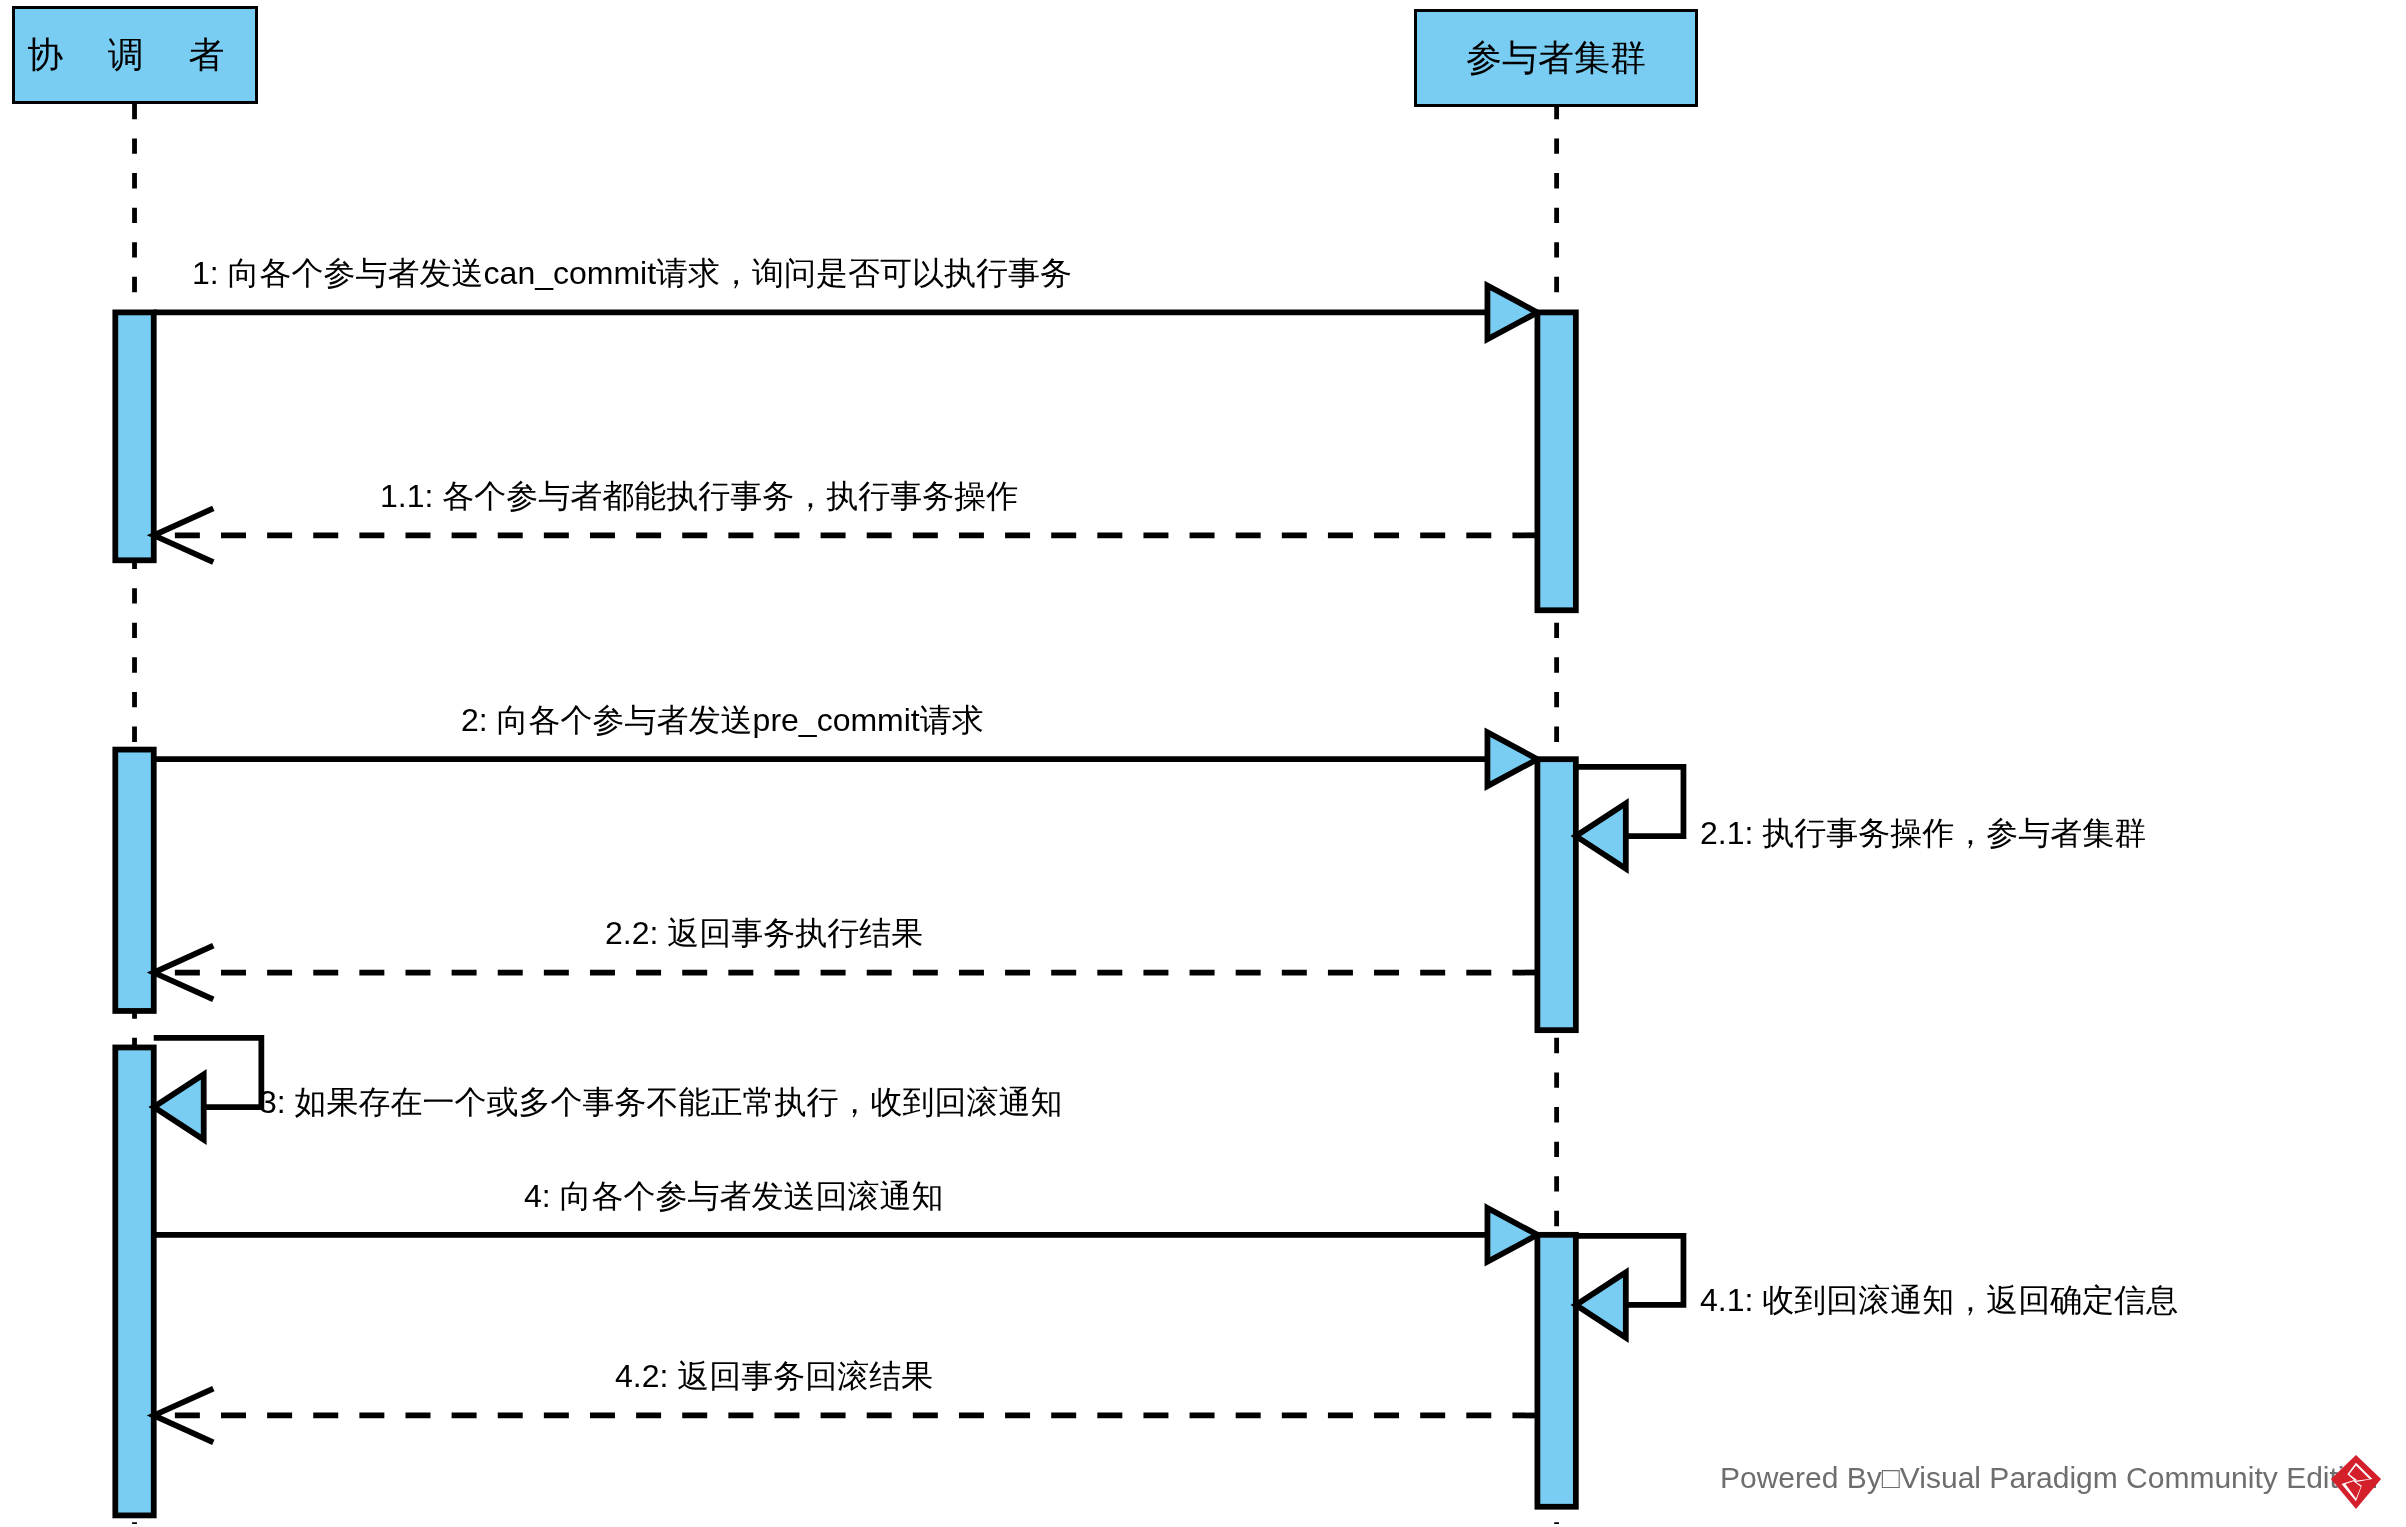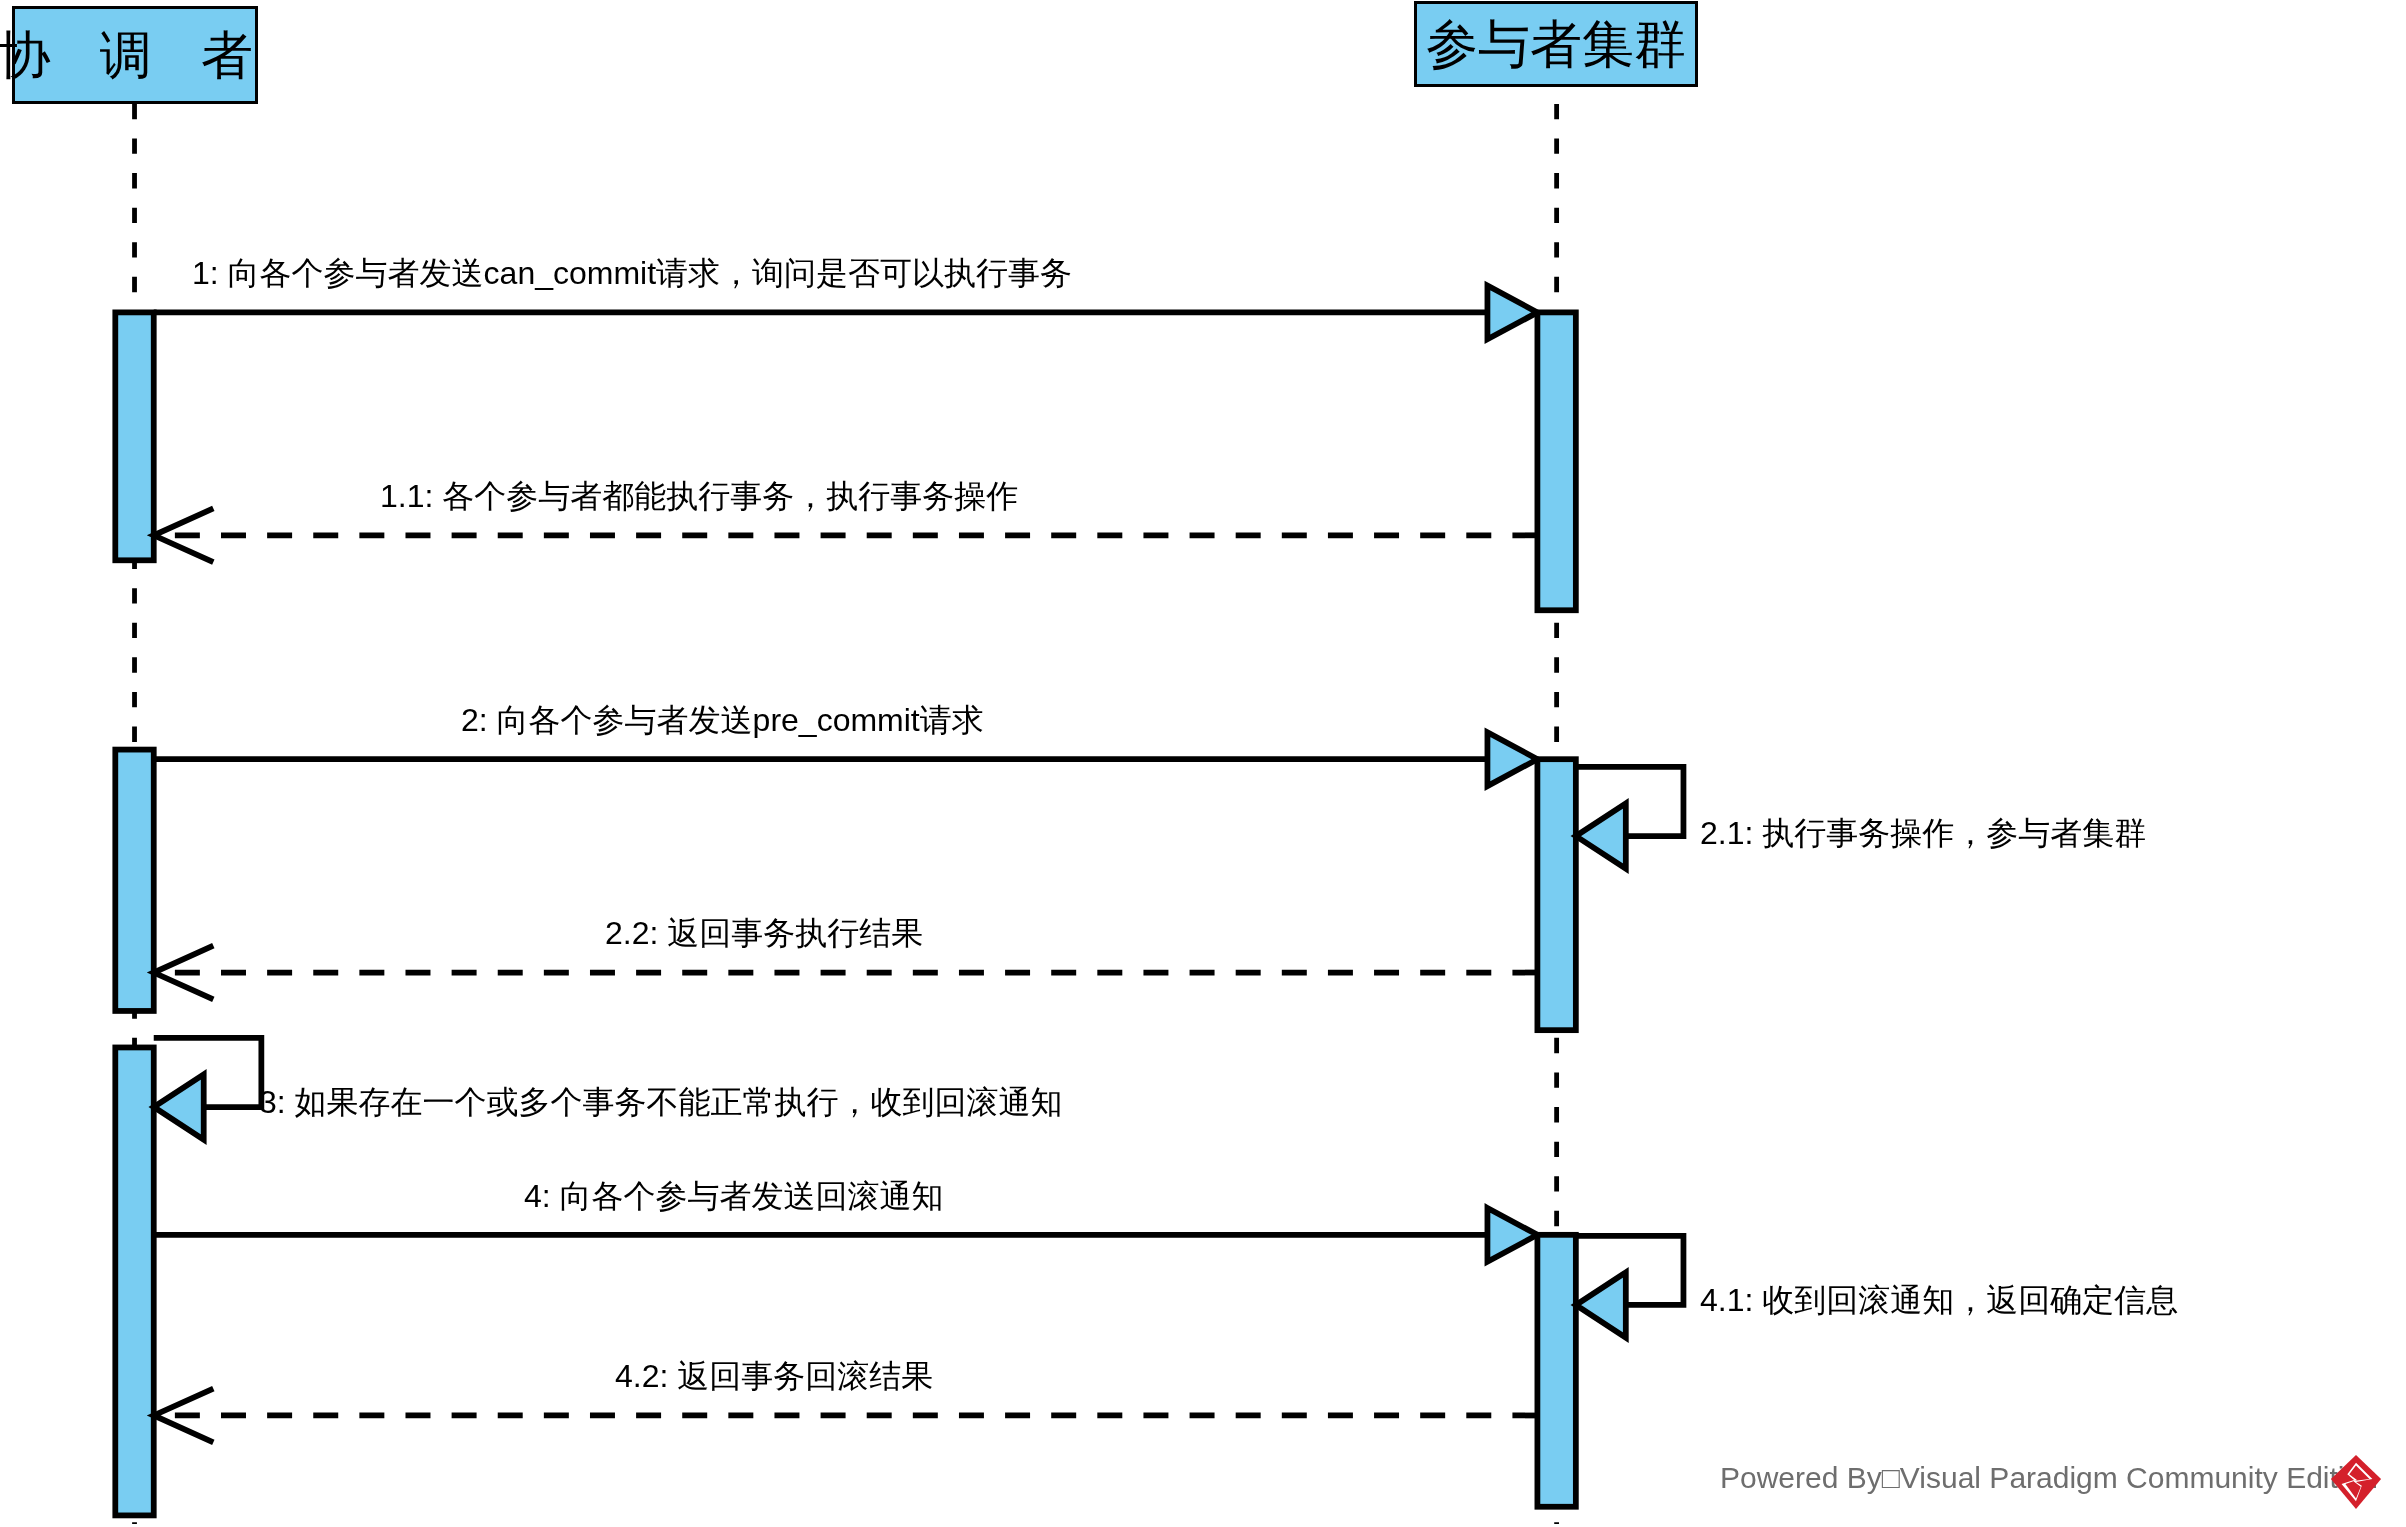--- a/index.html
+++ b/index.html
@@ -28,21 +28,21 @@
   }
   .lifeline-head {
     position: absolute;
     box-sizing: border-box;
     background: #79CDF2;
     border: 3.8px solid #000000;
     display: flex;
     align-items: center;
     justify-content: center;
     color: #000000;
-    font-size: 52px;
+    font-size: 36px;
     line-height: 1;
     white-space: nowrap;
   }
   .msg-label {
     position: absolute;
     color: #000000;
     font-size: 32px;
     line-height: 1;
     white-space: nowrap;
   }
@@ -59,21 +59,21 @@
 </style>
 </head>
 <body>
 
 <div id="diagram-root">
 
   <div class="lifeline-head" id="head-coordinator" style="left: 11.5px; top: 5.8px; width: 246px; height: 98px; letter-spacing: 17.3px;">
     <span>协 调 者</span>
   </div>
 
-  <div class="lifeline-head" id="head-participants" style="left: 1414px; top: 1px; width: 284px; height: 86px;">
+  <div class="lifeline-head" id="head-participants" style="left: 1414px; top: 9px; width: 284px; height: 98px;">
     <span>参与者集群</span>
   </div>
 
   <svg id="diagram-svg" width="2407" height="1528" viewBox="0 0 2505 1590">
     <g id="lifelines-group">
         <line x1="140" y1="108" x2="140" y2="1586" stroke="#000000" stroke-width="5" stroke-dasharray="16 20"></line>
         <line x1="1620" y1="108" x2="1620" y2="1586" stroke="#000000" stroke-width="5" stroke-dasharray="16 20"></line>
       </g>
     <g id="activations-group">
         <rect x="120" y="325" width="40" height="258" fill="#79CDF2" stroke="#000000" stroke-width="6"></rect>

